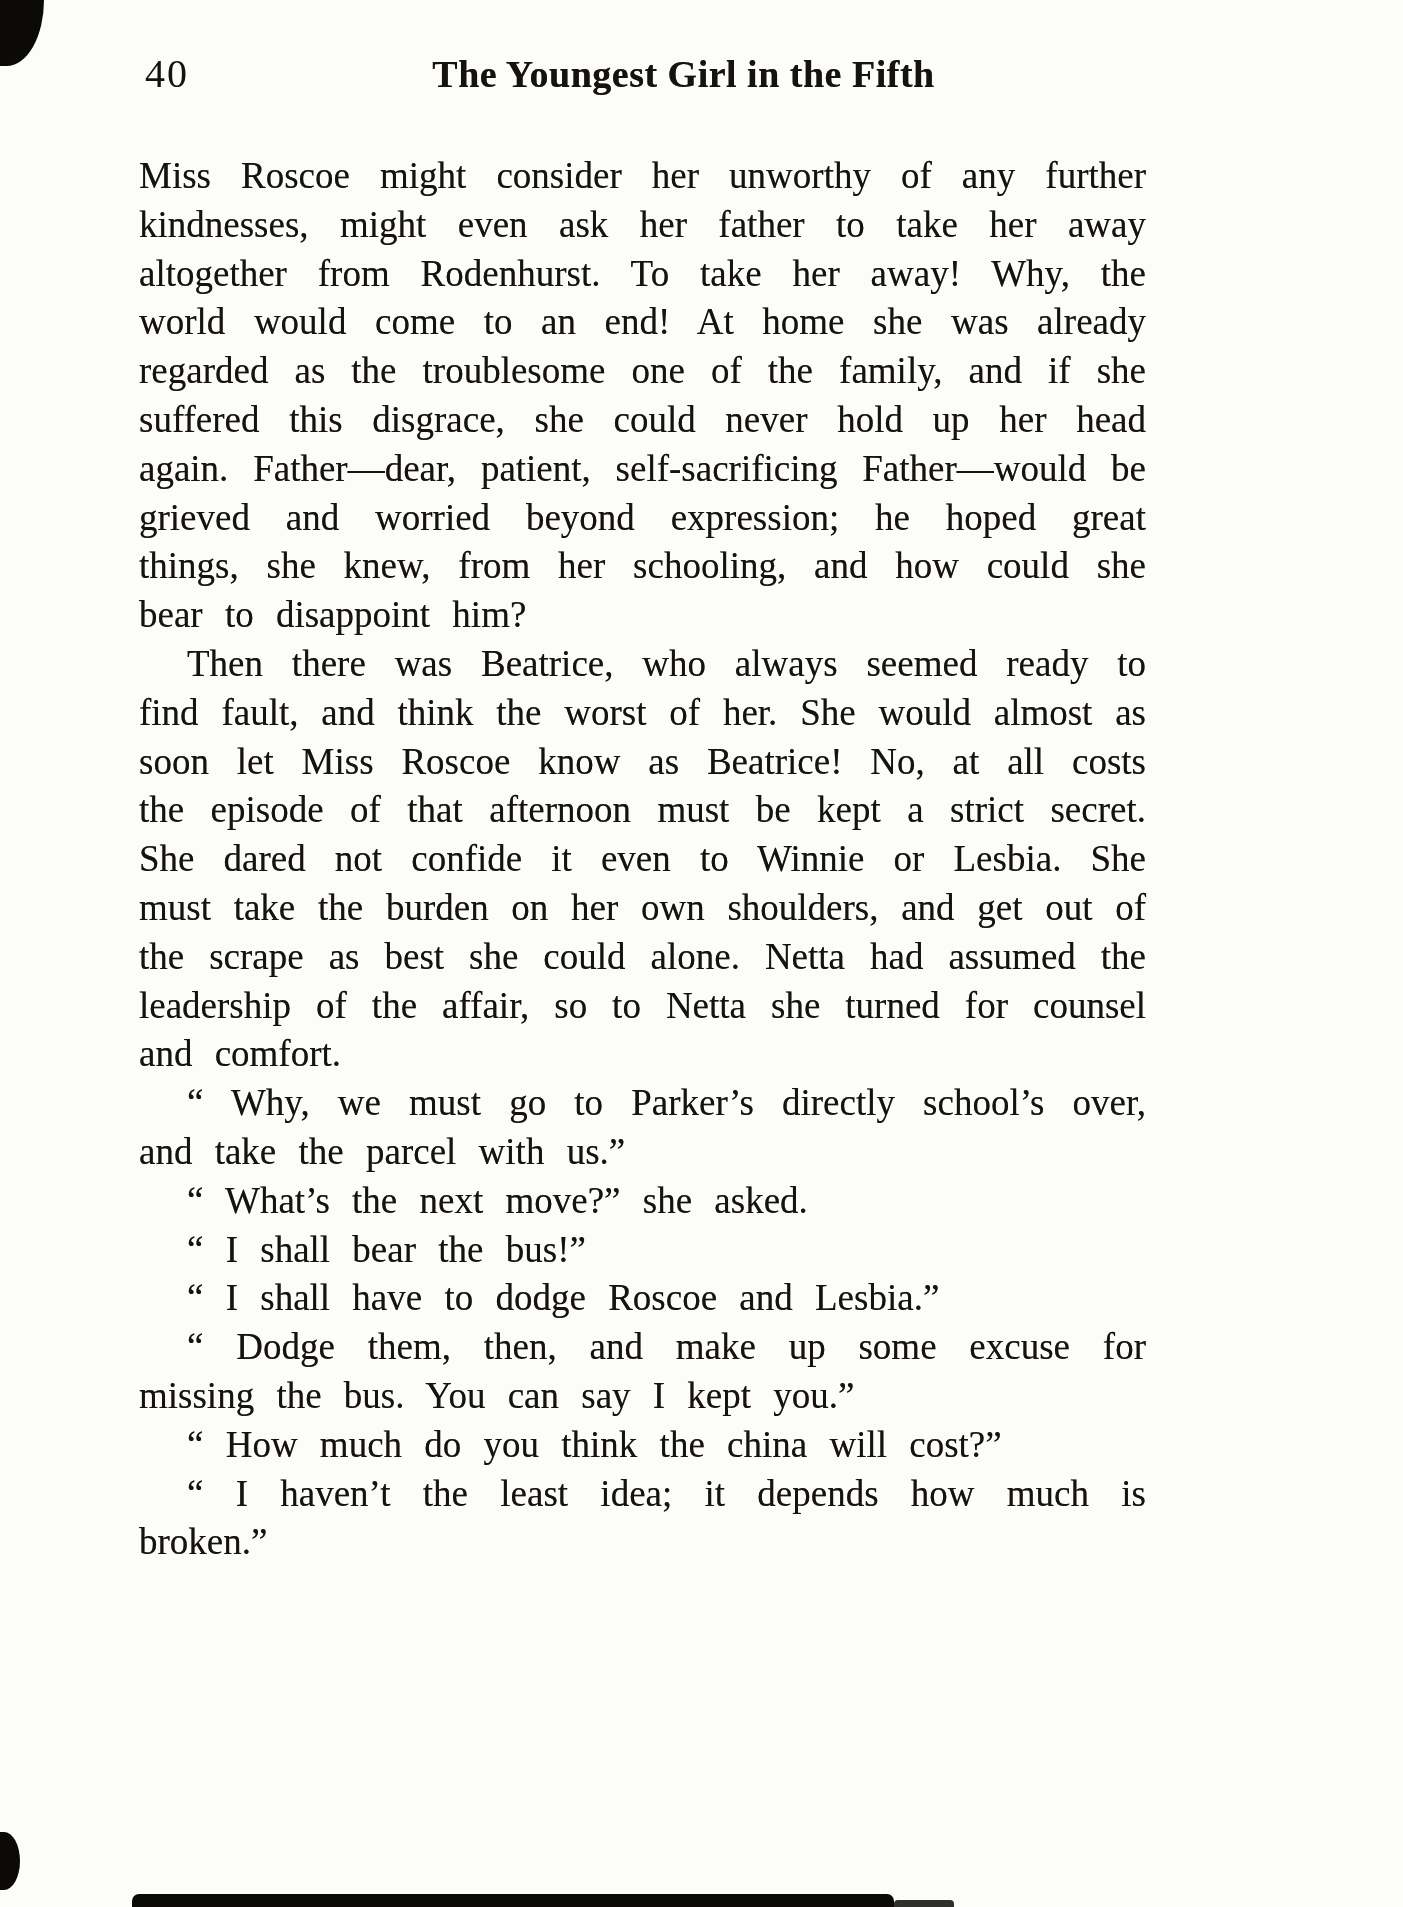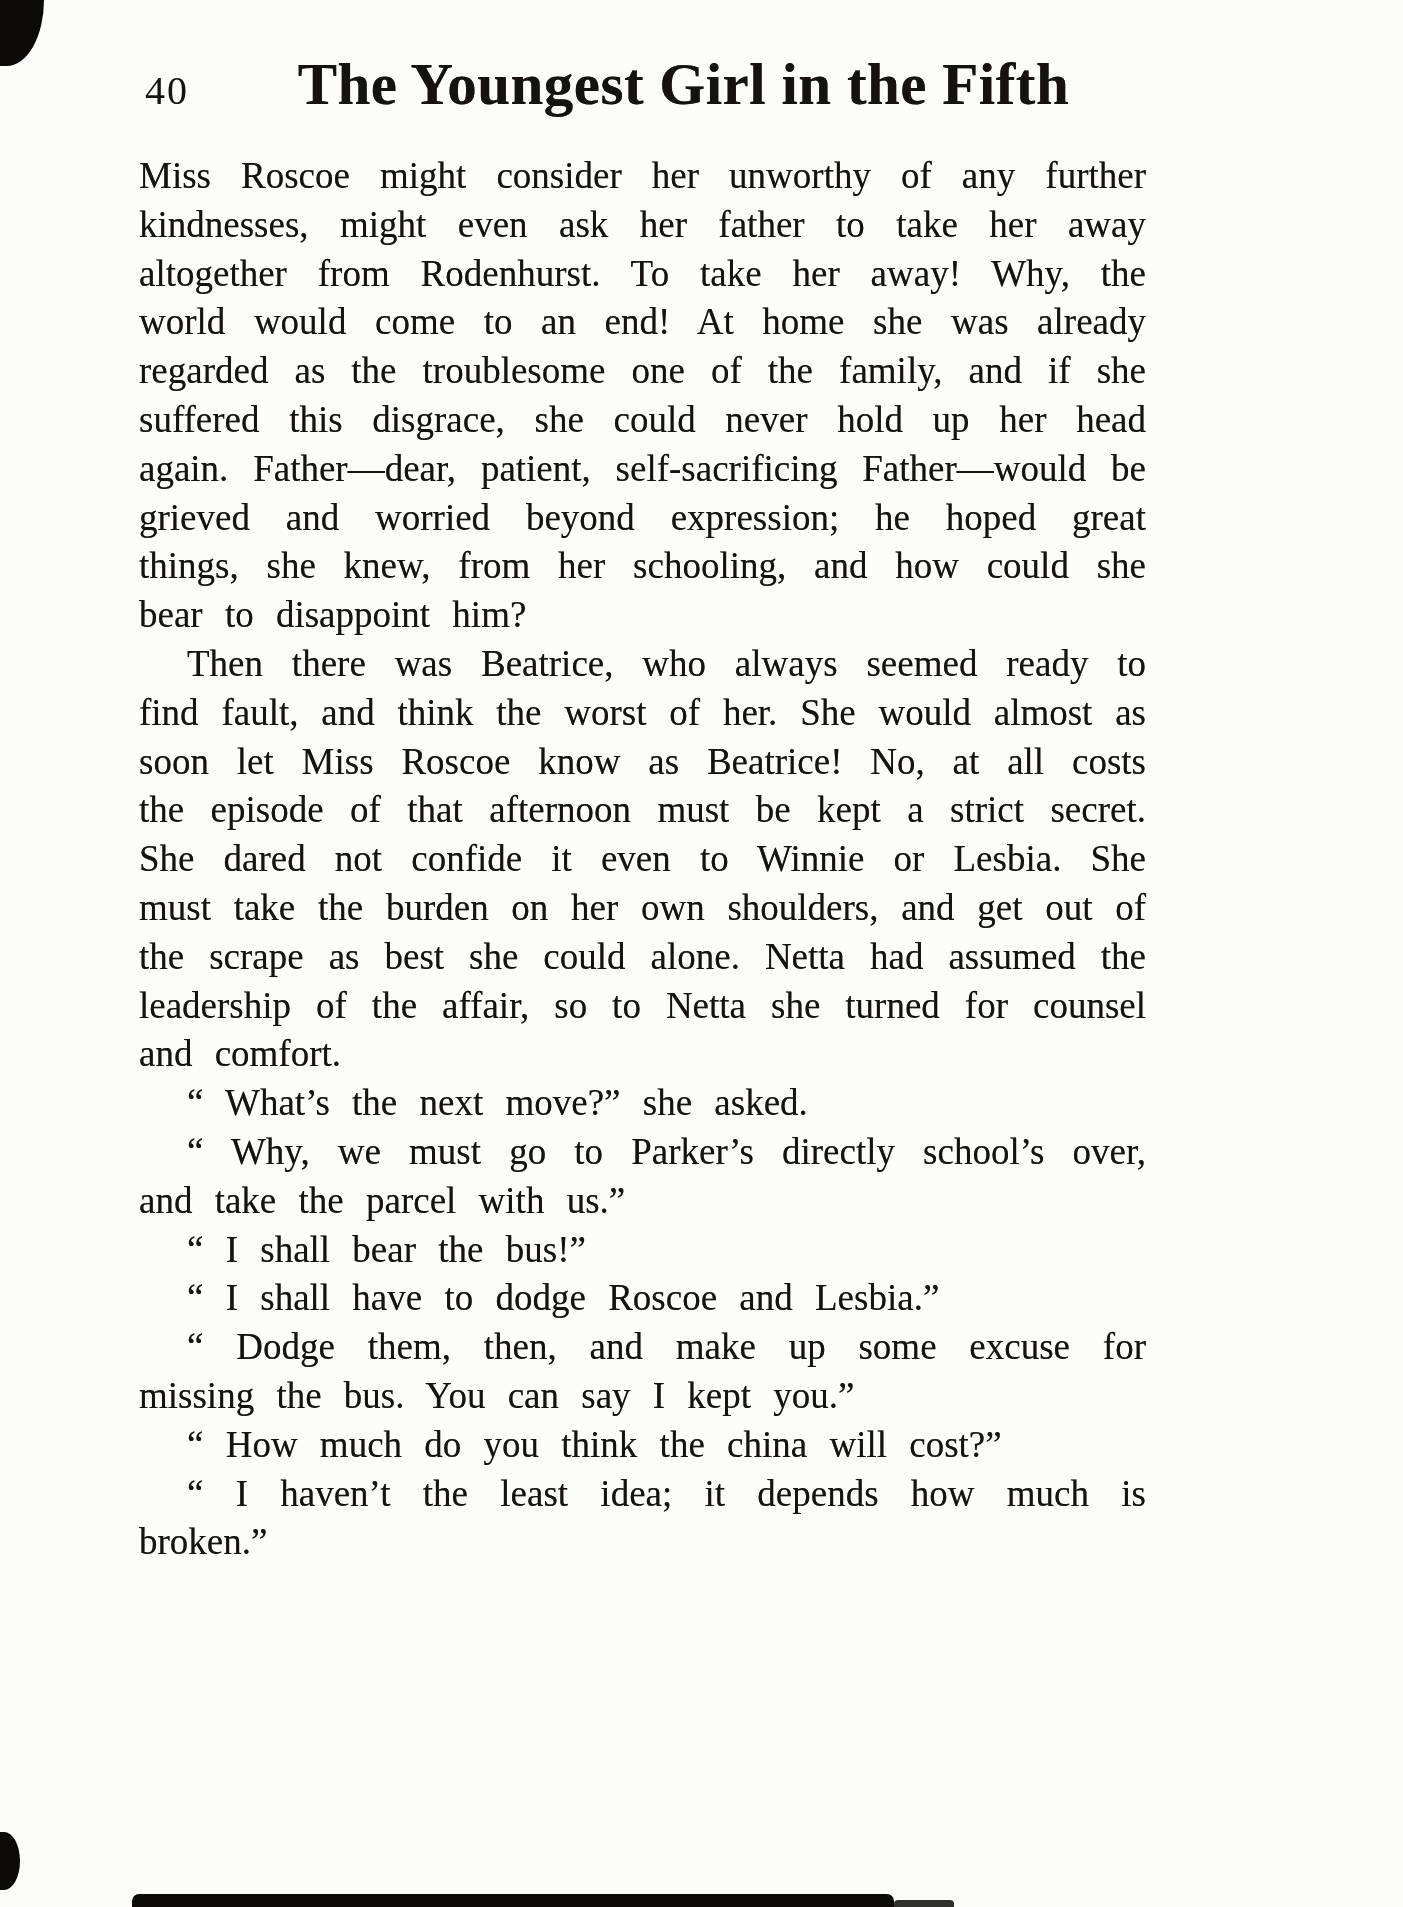--- a/index.html
+++ b/index.html
@@ -33,21 +33,21 @@
     font-size: 40px;
     font-weight: 500;
     letter-spacing: 2px;
     min-width: 70px;
   }
 
   .book-title {
     flex: 1;
     margin: 0;
     text-align: center;
-    font-size: 59px;
+    font-size: 38px;
     font-weight: 600;
     letter-spacing: 0.5px;
     white-space: nowrap;
     text-shadow: 0 0 0.6px rgba(22, 17, 10, 0.65);
   }
 
   
   .text-block {
     position: absolute;
     left: 139px;
@@ -117,22 +117,22 @@
   <div class="scan-mark mark-top-left"></div>
 
   <header class="page-header">
     <span class="page-number">40</span>
     <h1 class="book-title">The Youngest Girl in the Fifth</h1>
   </header>
 
   <main class="text-block">
     <p class="para no-indent">Miss Roscoe might consider her unworthy of any further kindnesses, might even ask her father to take her away altogether from Rodenhurst. To take her away! Why, the world would come to an end! At home she was already regarded as the troublesome one of the family, and if she suffered this disgrace, she could never hold up her head again. Father—dear, patient, self-sacrificing Father—would be grieved and worried beyond expression; he hoped great things, she knew, from her schooling, and how could she bear to disappoint him?</p>
     <p class="para">Then there was Beatrice, who always seemed ready to find fault, and think the worst of her. She would almost as soon let Miss Roscoe know as Beatrice! No, at all costs the episode of that afternoon must be kept a strict secret. She dared not confide it even to Winnie or Lesbia. She must take the burden on her own shoulders, and get out of the scrape as best she could alone. Netta had assumed the leadership of the affair, so to Netta she turned for counsel and comfort.</p>
+    <p class="para">“ Why, we must go to Parker’s directly school’s over, and take the parcel with us.”</p>
     <p class="para">“ What’s the next move?” she asked.</p>
-    <p class="para">“ Why, we must go to Parker’s directly school’s over, and take the parcel with us.”</p>
     <p class="para">“ I shall bear the bus!”</p>
     <p class="para">“ I shall have to dodge Roscoe and Lesbia.”</p>
     <p class="para">“ Dodge them, then, and make up some excuse for missing the bus. You can say I kept you.”</p>
     <p class="para">“ How much do you think the china will cost?”</p>
     <p class="para">“ I haven’t the least idea; it depends how much is broken.”</p>
   </main>
 
   <div class="scan-mark mark-bottom-left"></div>
   <div class="scan-mark mark-bottom-bar"></div>
   <div class="scan-mark mark-bottom-bar-tail"></div>

